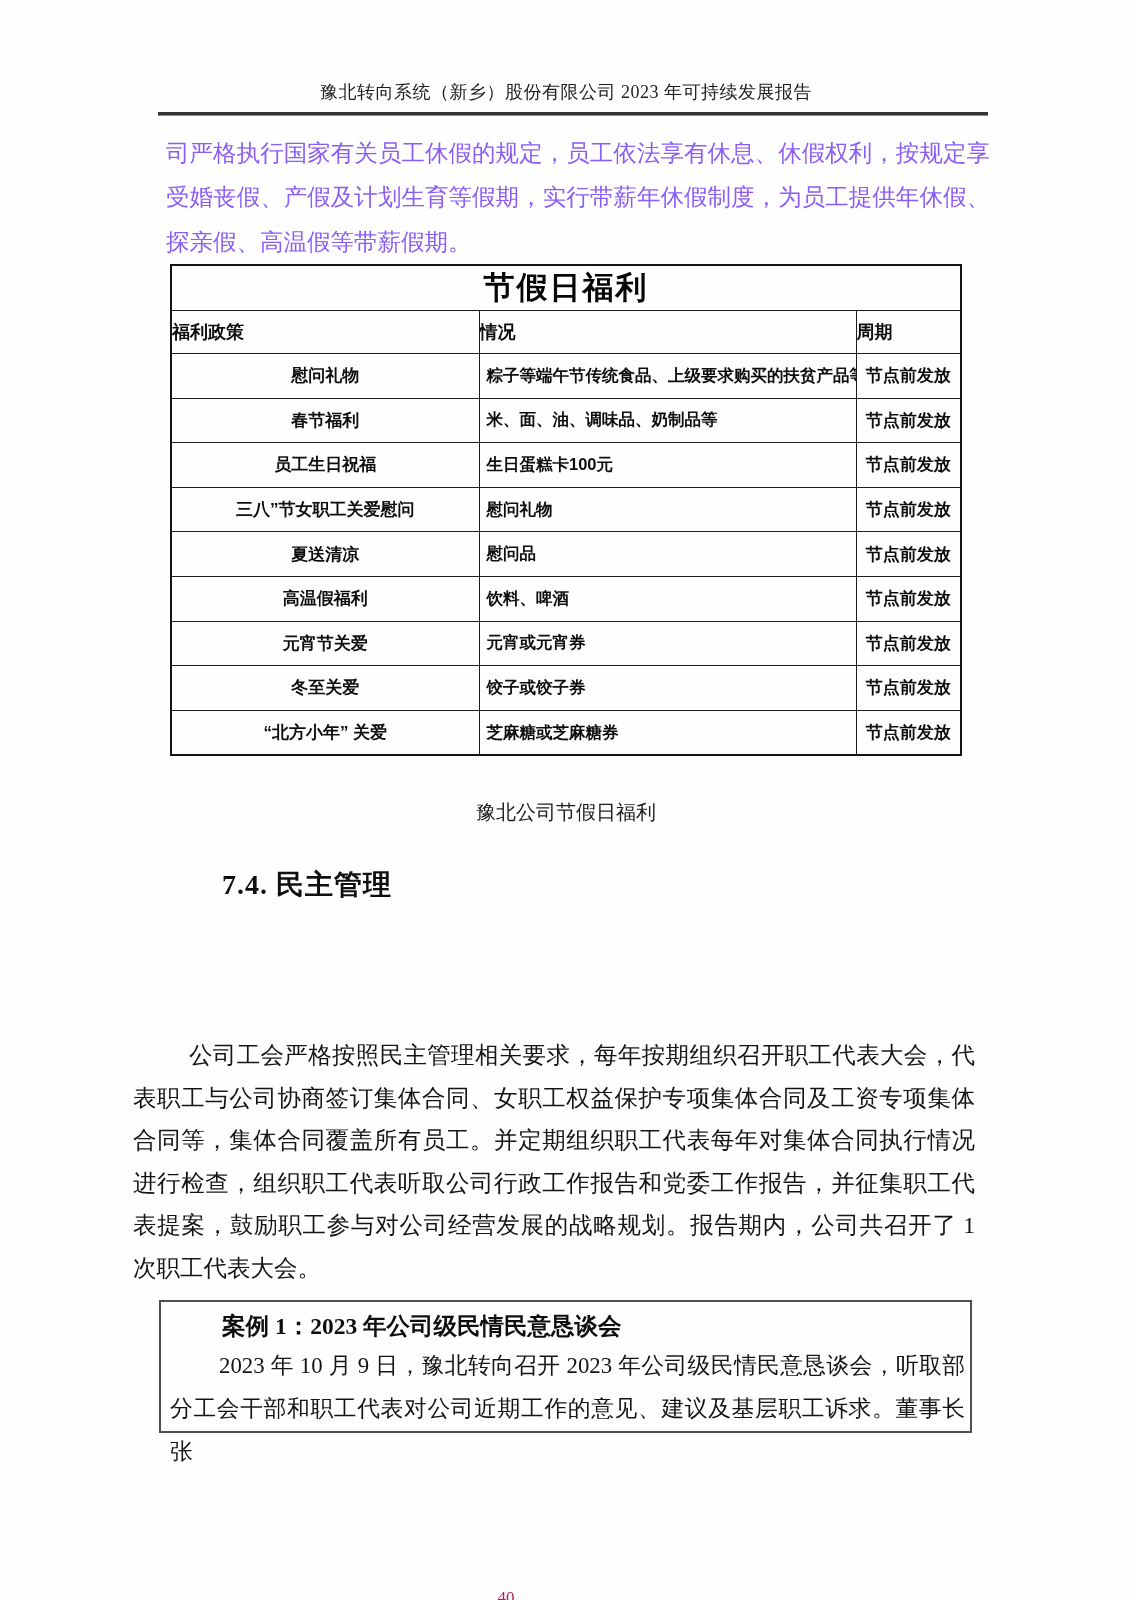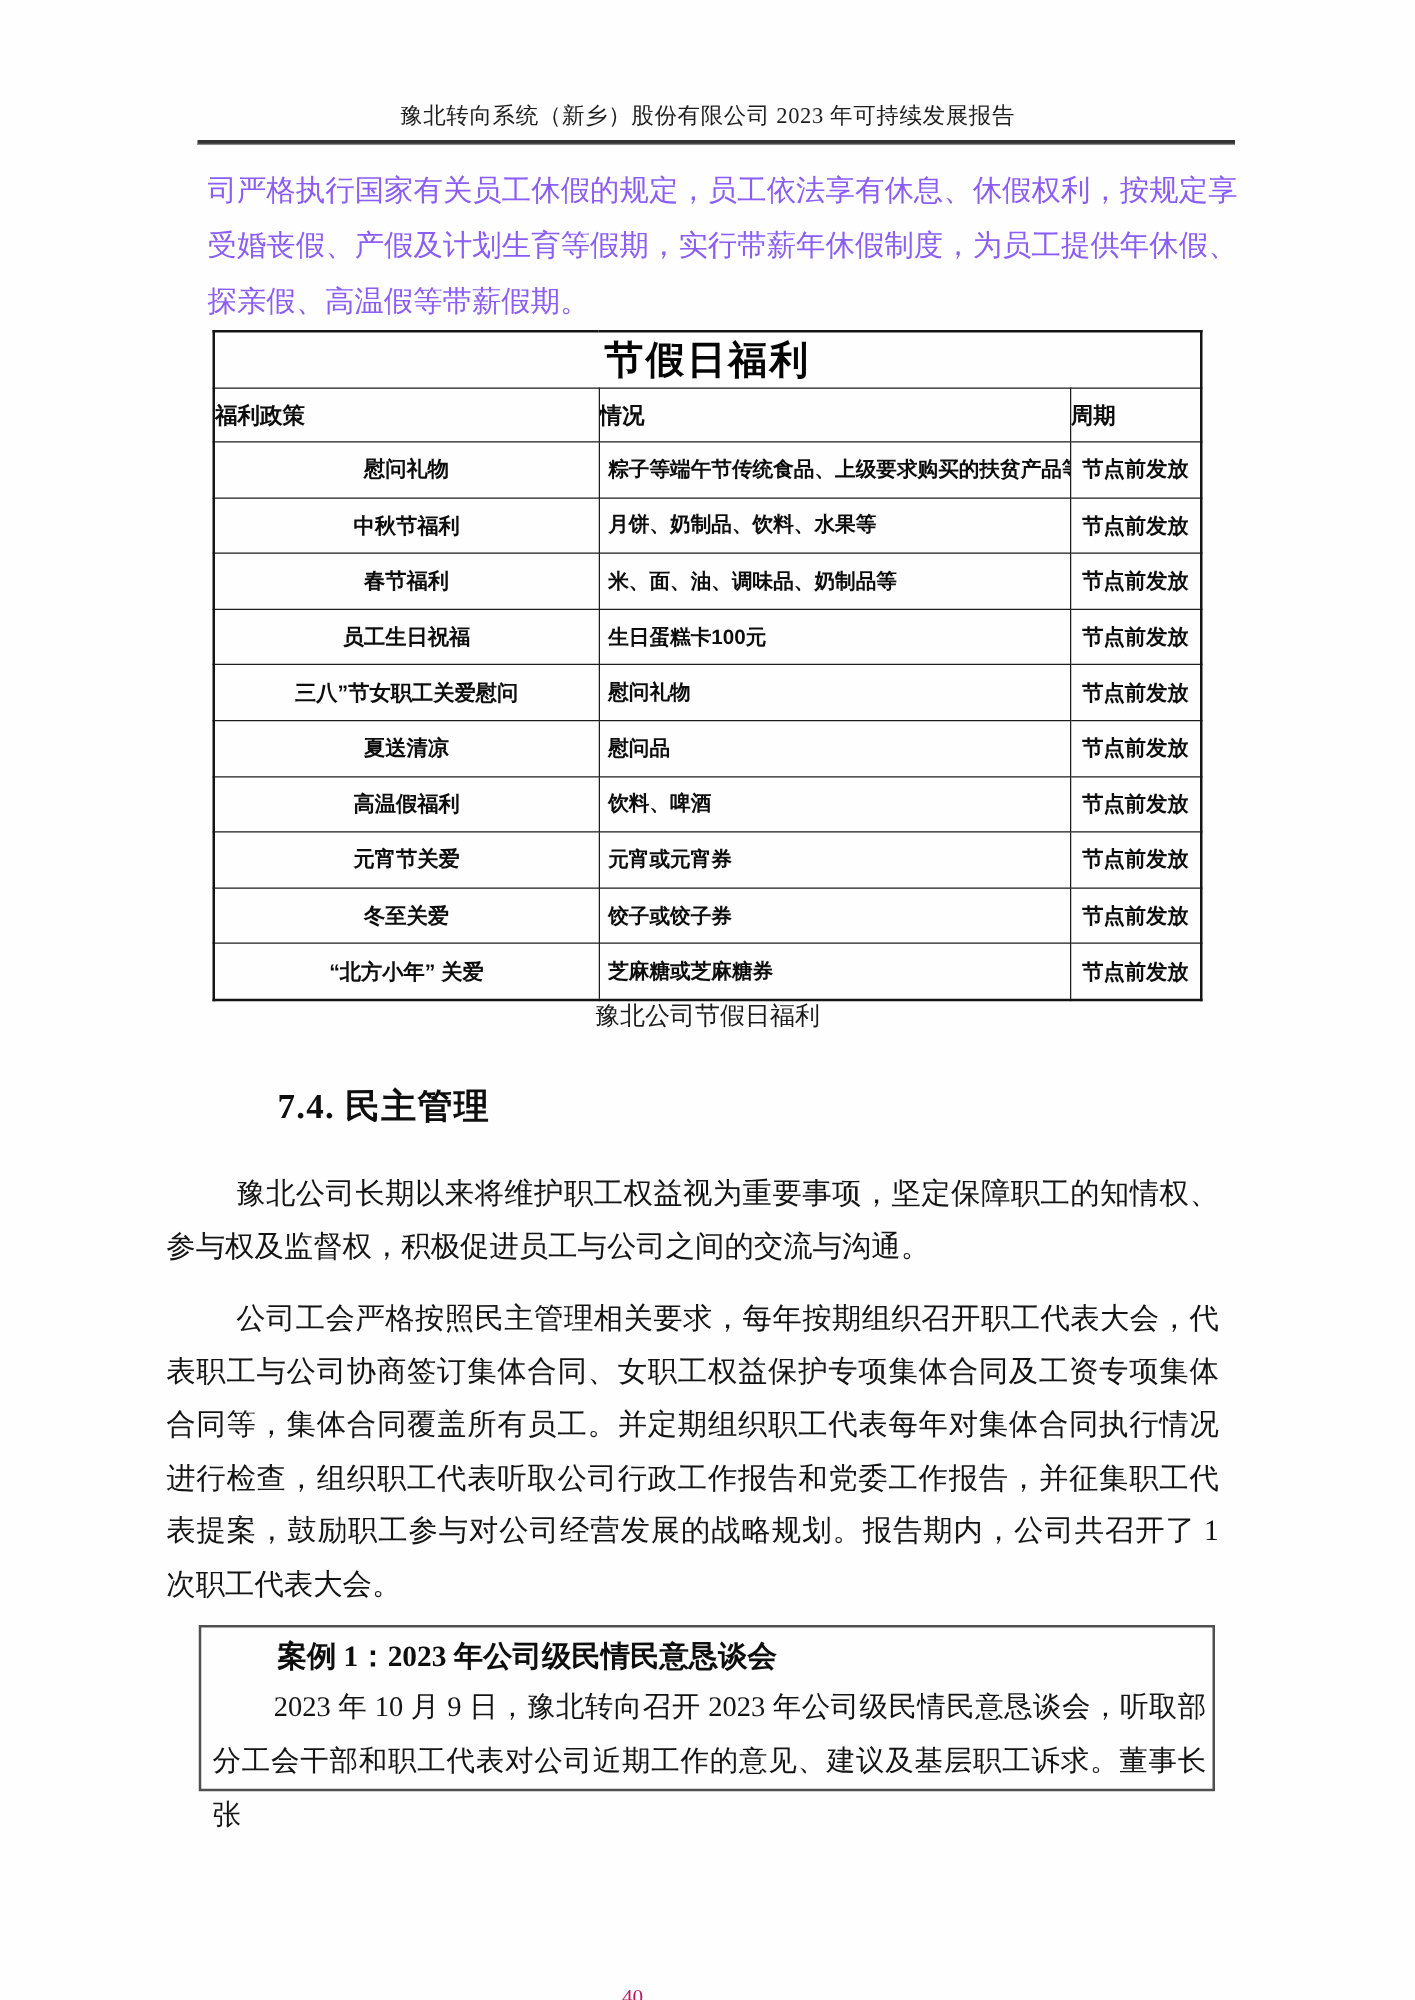--- a/index.html
+++ b/index.html
@@ -99,25 +99,20 @@
         <td>福利政策</td>
         <td>情况</td>
         <td>周期</td>
       </tr>
       <tr class="t-row">
         <td class="c-label">慰问礼物</td>
         <td class="c-desc">粽子等端午节传统食品、上级要求购买的扶贫产品等</td>
         <td class="c-cycle">节点前发放</td>
       </tr>
       <tr class="t-row">
-        <td class="c-label">中秋节福利</td>
-        <td class="c-desc">月饼、奶制品、饮料、水果等</td>
-        <td class="c-cycle">节点前发放</td>
-      </tr>
-      <tr class="t-row">
         <td class="c-label">春节福利</td>
         <td class="c-desc">米、面、油、调味品、奶制品等</td>
         <td class="c-cycle">节点前发放</td>
       </tr>
       <tr class="t-row">
         <td class="c-label">员工生日祝福</td>
         <td class="c-desc">生日蛋糕卡100元</td>
         <td class="c-cycle">节点前发放</td>
       </tr>
       <tr class="t-row">
@@ -150,21 +145,20 @@
         <td class="c-desc">芝麻糖或芝麻糖券</td>
         <td class="c-cycle">节点前发放</td>
       </tr>
     </tbody>
   </table>
 
   <div class="table-caption">豫北公司节假日福利</div>
 
   <div class="section-heading">7.4. 民主管理</div>
 
-  <div class="sec-para p1">豫北公司长期以来将维护职工权益视为重要事项，坚定保障职工的知情权、参与权及监督权，积极促进员工与公司之间的交流与沟通。</div>
 
   <div class="sec-para p2">公司工会严格按照民主管理相关要求，每年按期组织召开职工代表大会，代表职工与公司协商签订集体合同、女职工权益保护专项集体合同及工资专项集体合同等，集体合同覆盖所有员工。并定期组织职工代表每年对集体合同执行情况进行检查，组织职工代表听取公司行政工作报告和党委工作报告，并征集职工代表提案，鼓励职工参与对公司经营发展的战略规划。报告期内，公司共召开了 1 次职工代表大会。</div>
 
   <div class="case-box">
     <div class="case-title">案例 1：2023 年公司级民情民意恳谈会</div>
     <div class="case-body">2023 年 10 月 9 日，豫北转向召开 2023 年公司级民情民意恳谈会，听取部分工会干部和职工代表对公司近期工作的意见、建议及基层职工诉求。董事长张</div>
   </div>
 
   <div class="page-number">40</div>
 

